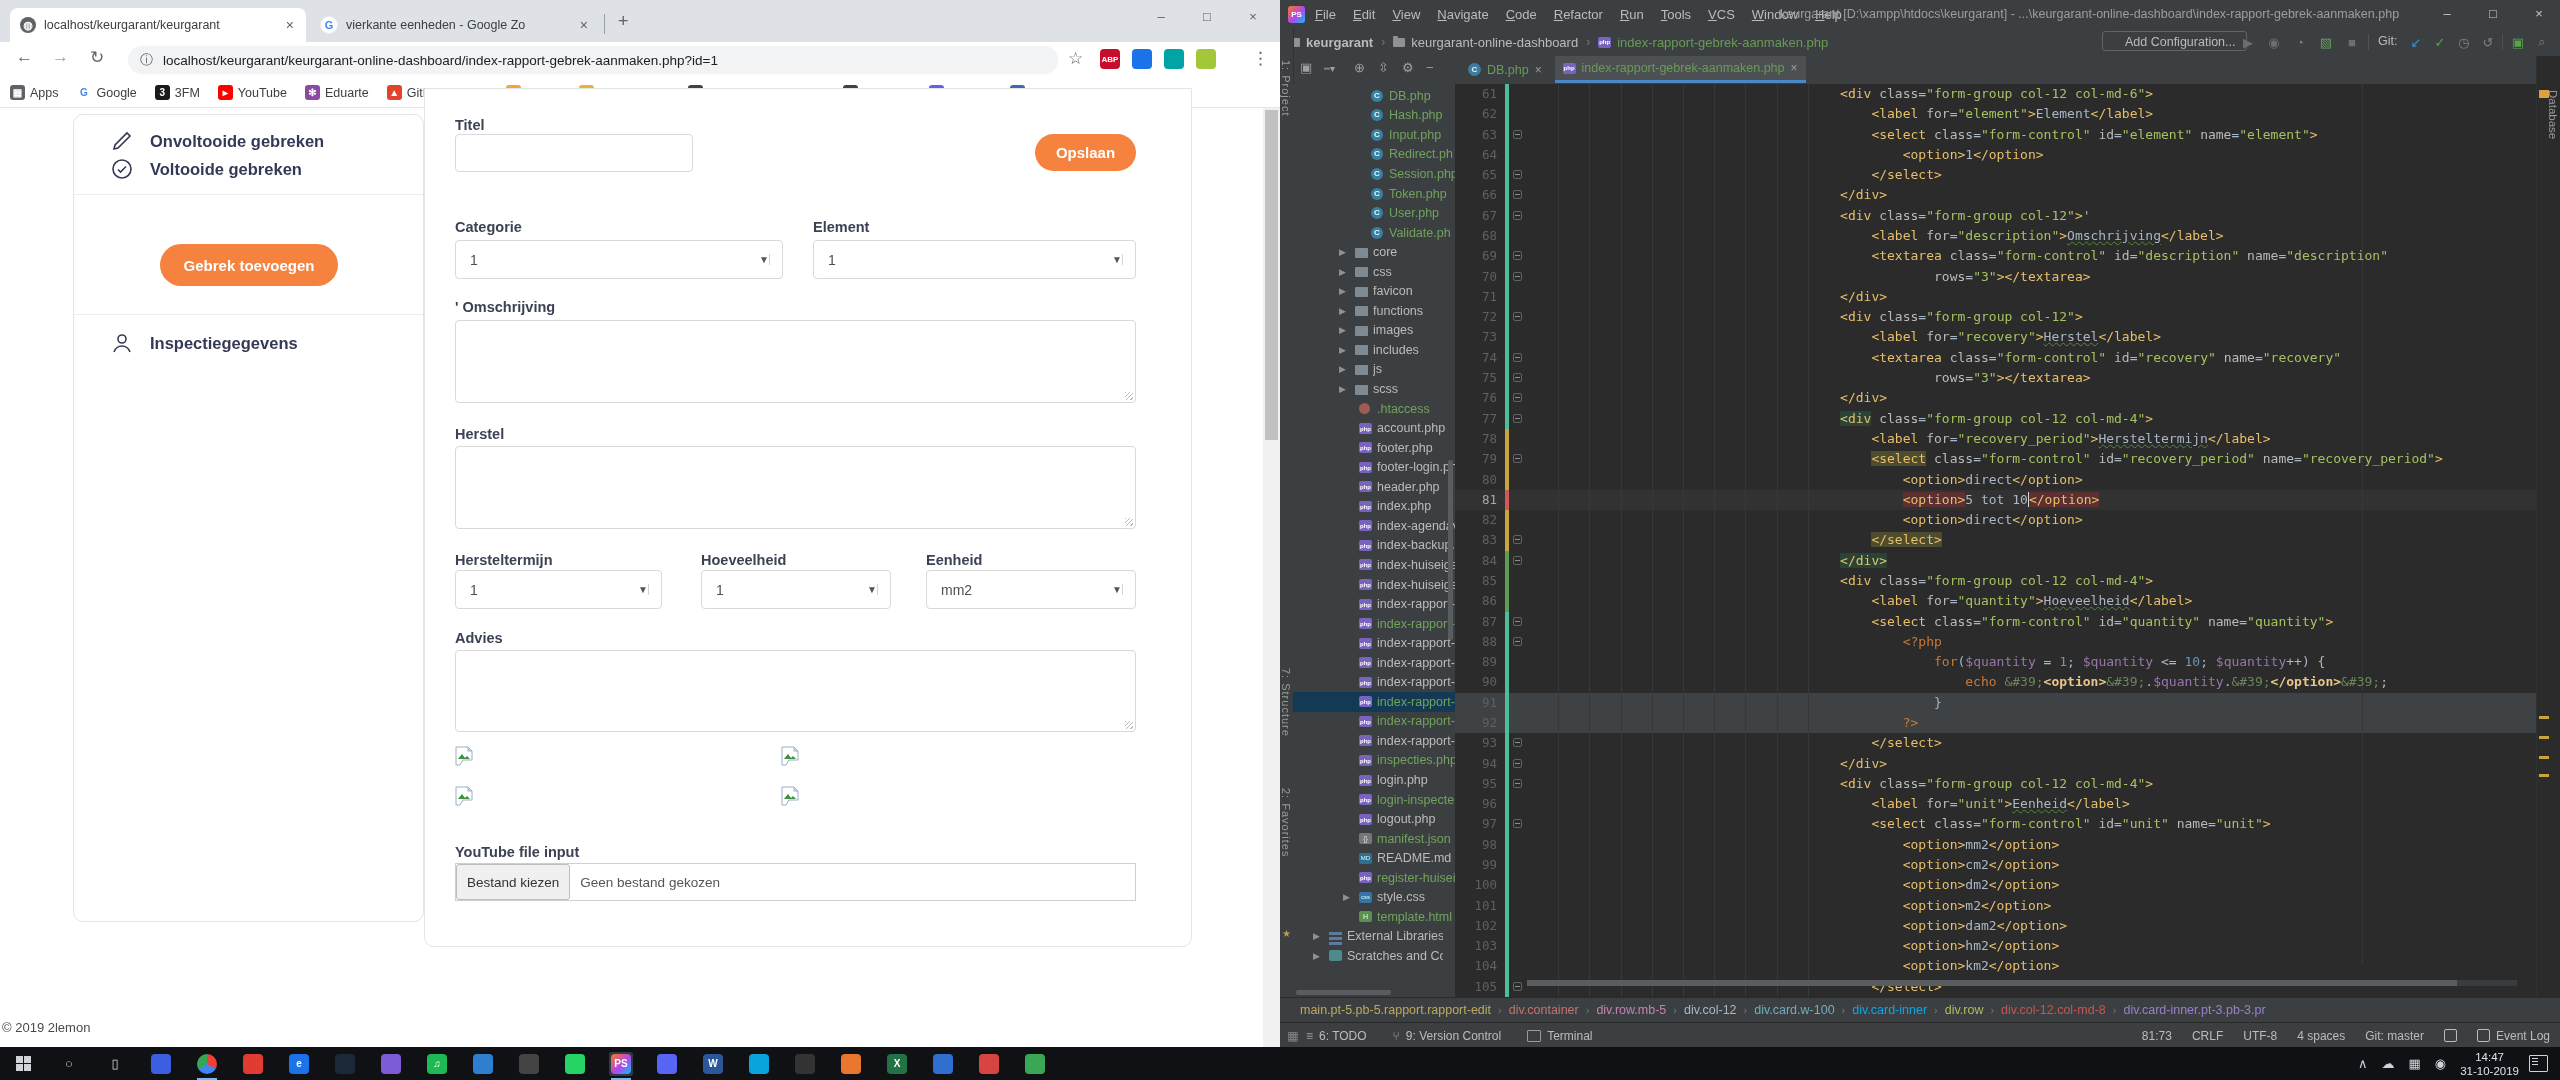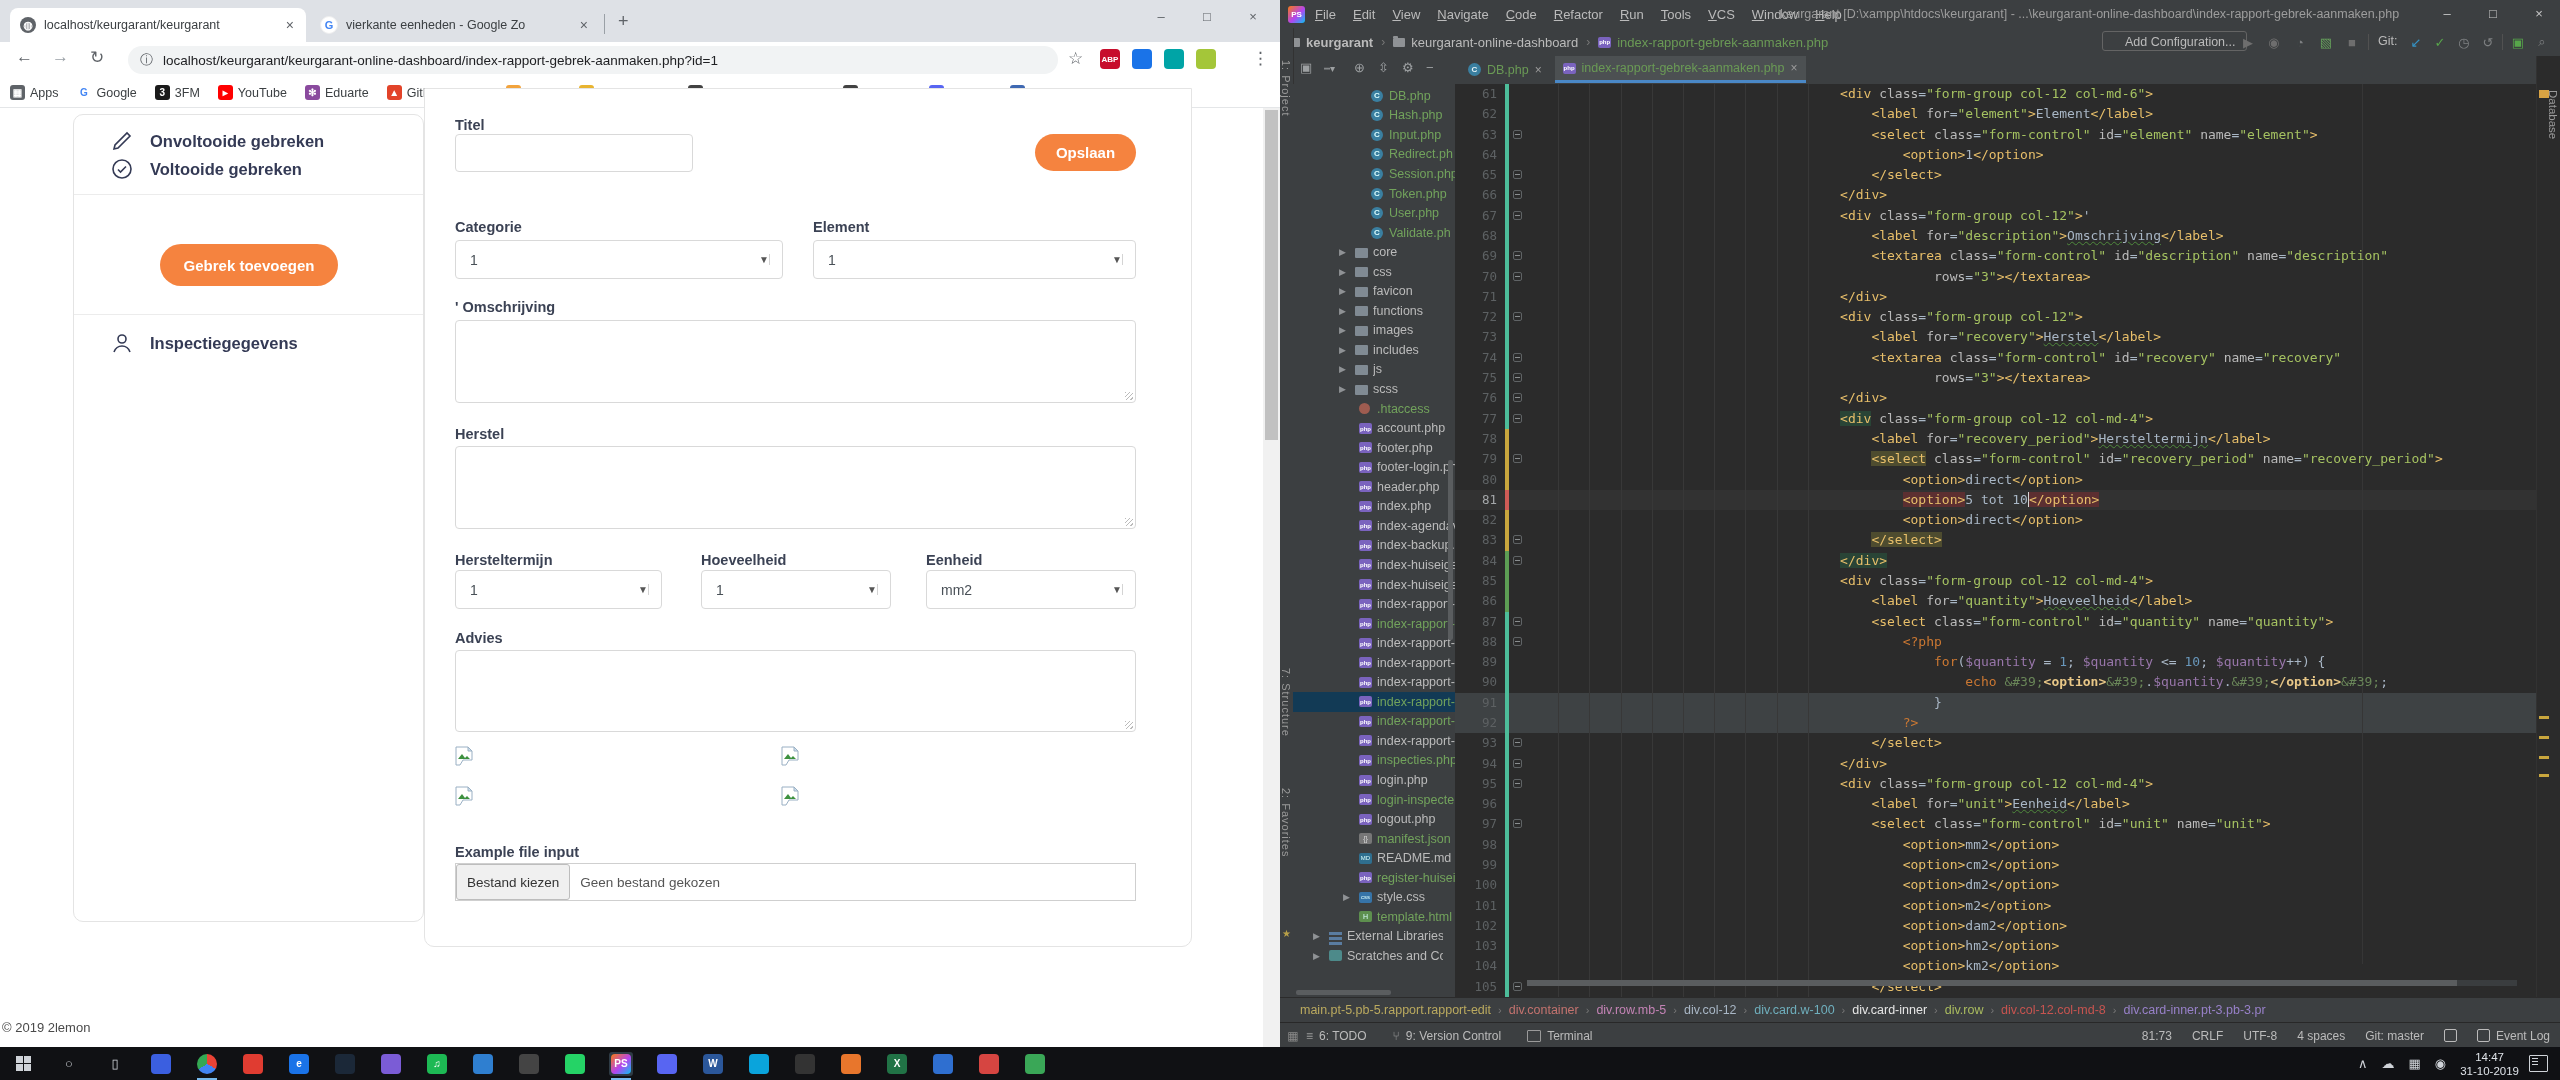--- a/index.html
+++ b/index.html
@@ -336,21 +336,21 @@
               <path d="M13 1l4 4h-4z" fill="#cfe0ee" stroke="#9ab0c4"></path>
               <path d="M3 13l4-5 3 4 2-2 3 3H8z" fill="#3d9140"></path>
             </svg>
             <svg viewBox="0 0 18 20" class="brokenimg" style="left: 356px; top: 697px;">
               <path d="M1 1h12l4 4v9h-9l-3 5H1z" fill="#fff" stroke="#9ab0c4"></path>
               <path d="M13 1l4 4h-4z" fill="#cfe0ee" stroke="#9ab0c4"></path>
               <path d="M3 13l4-5 3 4 2-2 3 3H8z" fill="#3d9140"></path>
             </svg>
           </div>
 
-        <div class="flabel" style="left:30px;top:755px;">Example file input</div>
+        <div class="flabel" style="left:30px;top:755px;">YouTube file input</div>
         <div id="filebox" style="left:30px;top:774px;width:681px;height:38px;">
           <button id="filebtn">Bestand kiezen</button>
           <span id="filetext">Geen bestand gekozen</span>
         </div>
       </div>
 
       <div id="copyright" style="top:912px;left:2px;position:absolute;font-size:13px;color:#4a4a4a;">© 2019 2lemon</div>
     </div>
     <div id="bscroll">
         <div class="thumb"></div>
@@ -792,21 +792,21 @@
         <span style="color: rgb(187, 170, 95);">main.pt-5.pb-5.rapport.rapport-edit</span>
         <span class="sep">›</span>
         <span style="color: rgb(196, 115, 111);">div.container</span>
         <span class="sep">›</span>
         <span style="color: rgb(195, 131, 181);">div.row.mb-5</span>
         <span class="sep">›</span>
         <span style="color: rgb(169, 183, 198);">div.col-12</span>
         <span class="sep">›</span>
         <span style="color: rgb(111, 175, 189);">div.card.w-100</span>
         <span class="sep">›</span>
-        <span style="color: #e5e5e5;">div.card-inner</span>
+        <span style="color: #0ea5e9;">div.card-inner</span>
         <span class="sep">›</span>
         <span style="color: rgb(170, 188, 95);">div.row</span>
         <span class="sep">›</span>
         <span style="color: rgb(199, 84, 80); text-align: right;">div.col-12.col-md-8</span>
         <span class="sep">›</span>
         <span style="color: rgb(152, 129, 201);">div.card-inner.pt-3.pb-3.pr</span>
       </div>
 
     <div id="ide-status">
       <span style="width:26px;text-align:center;color:#8a8a8a;">▦</span>

